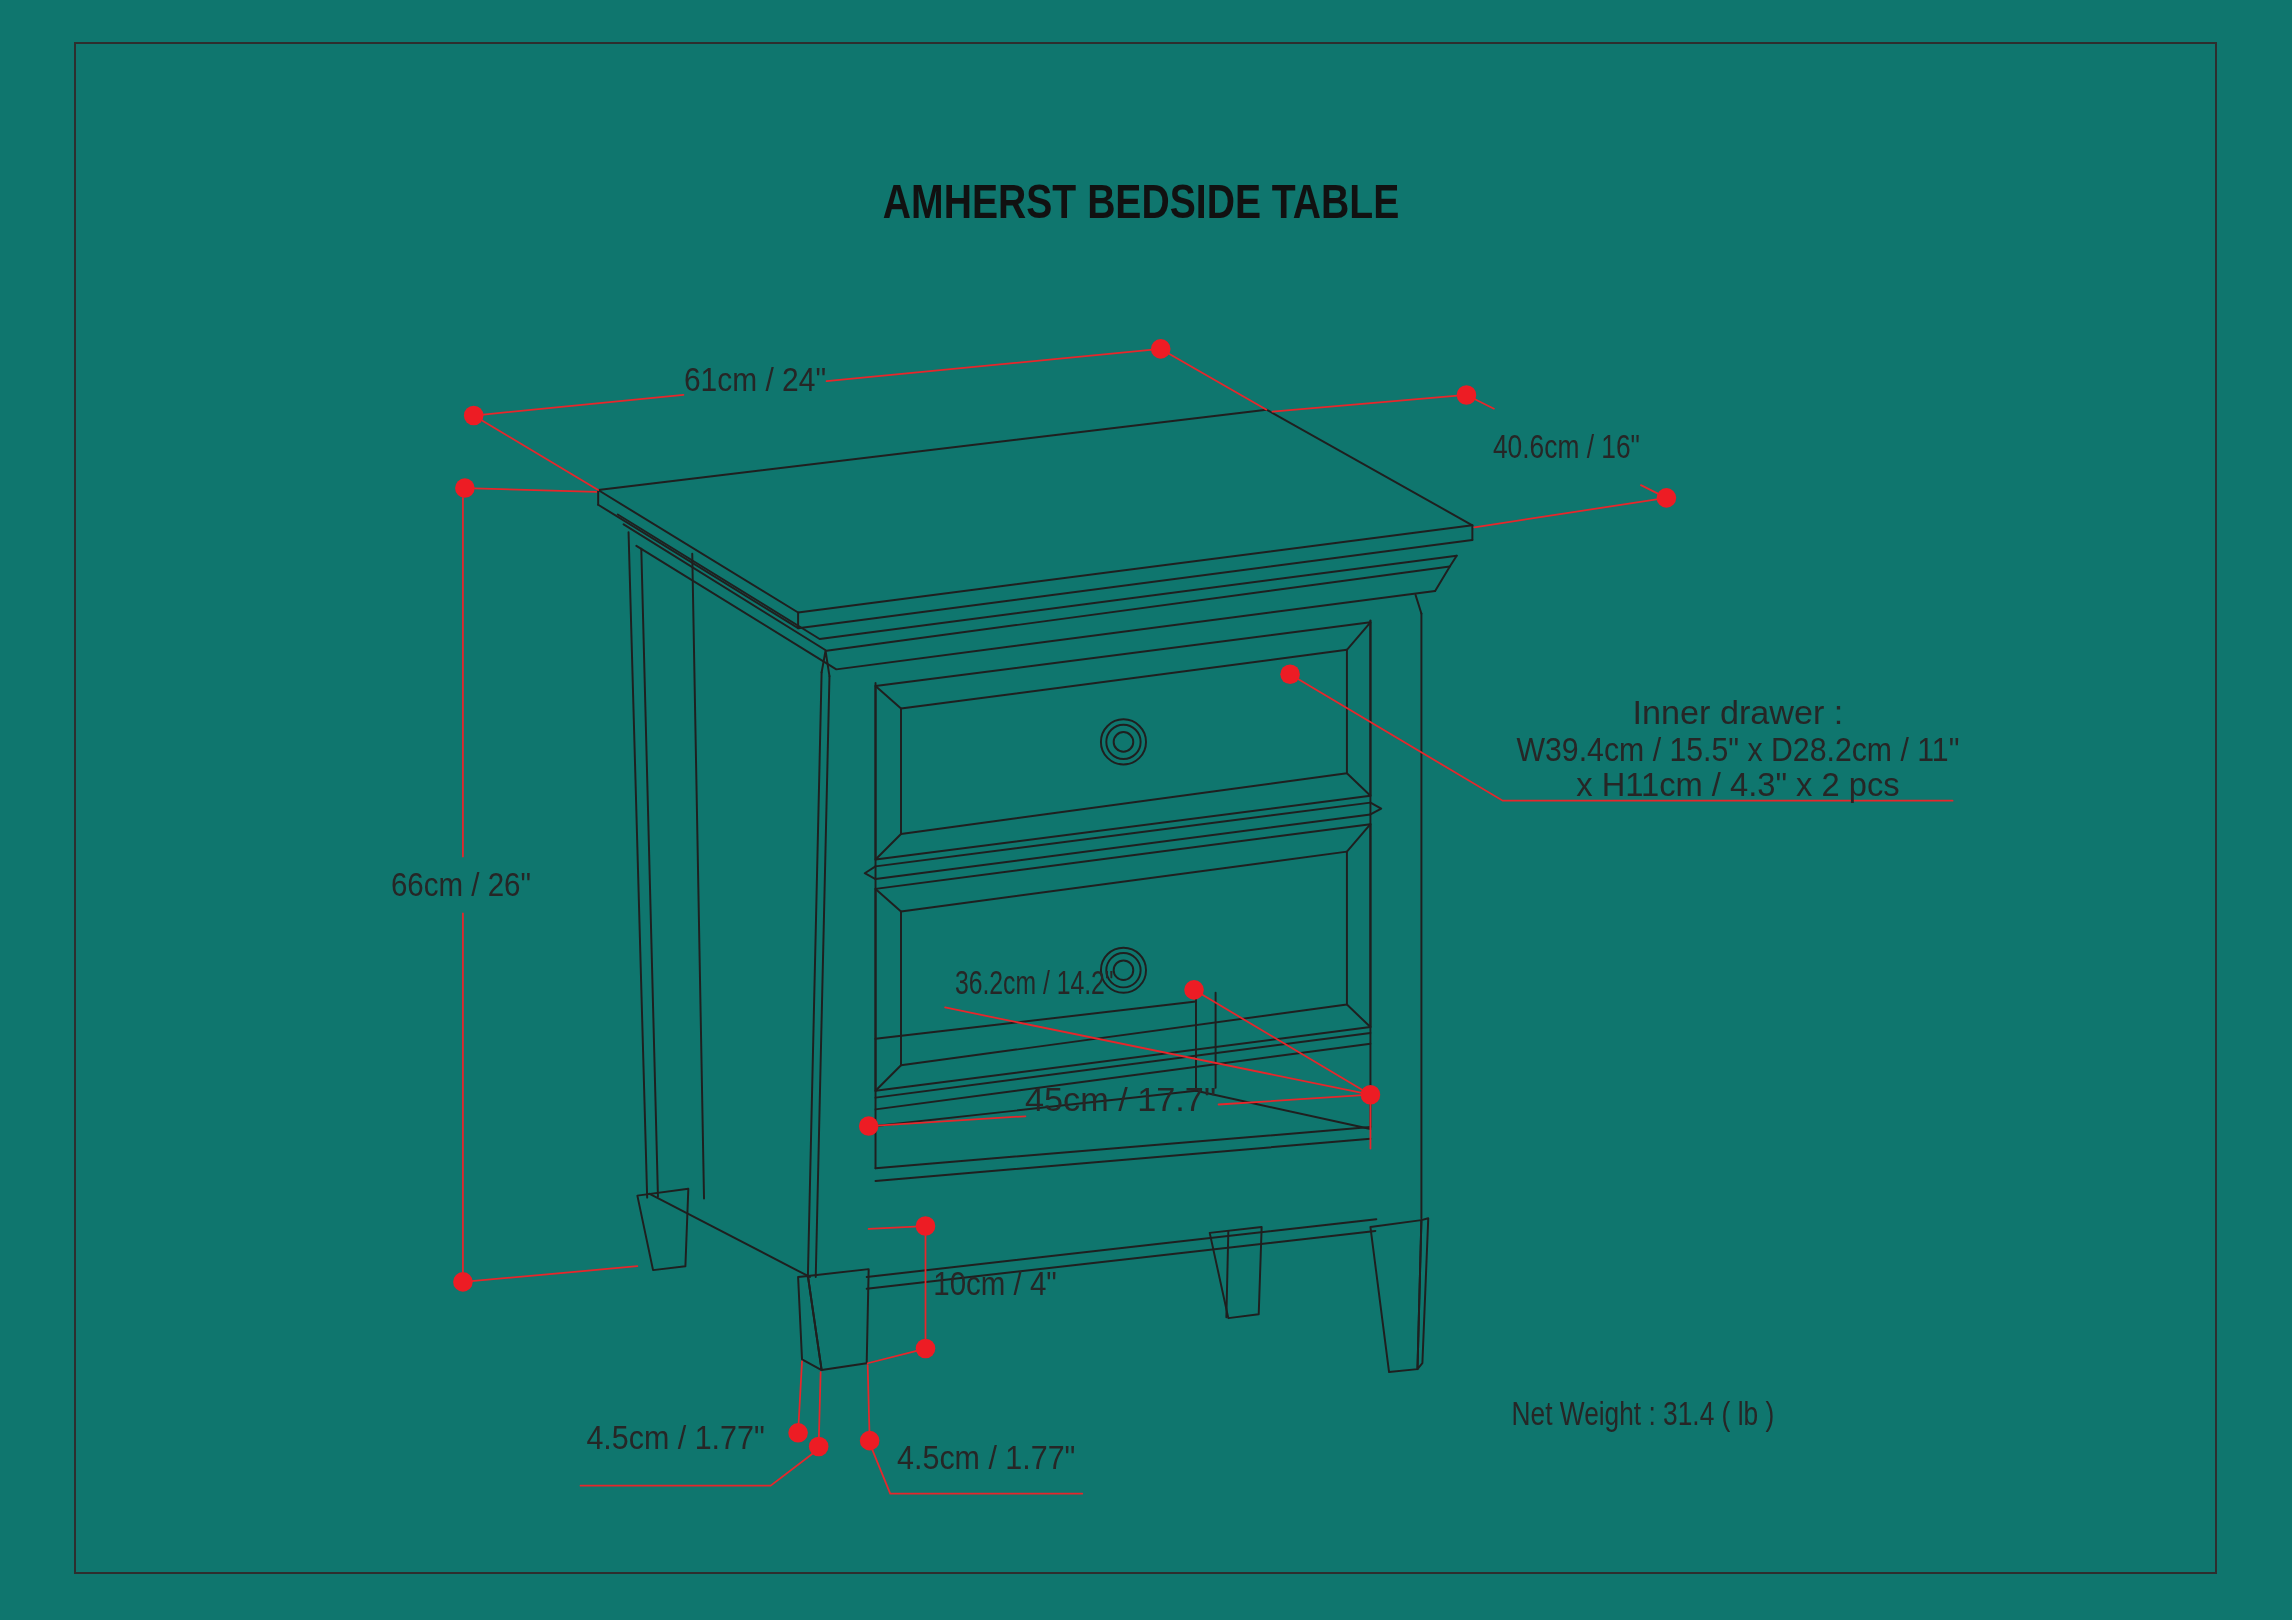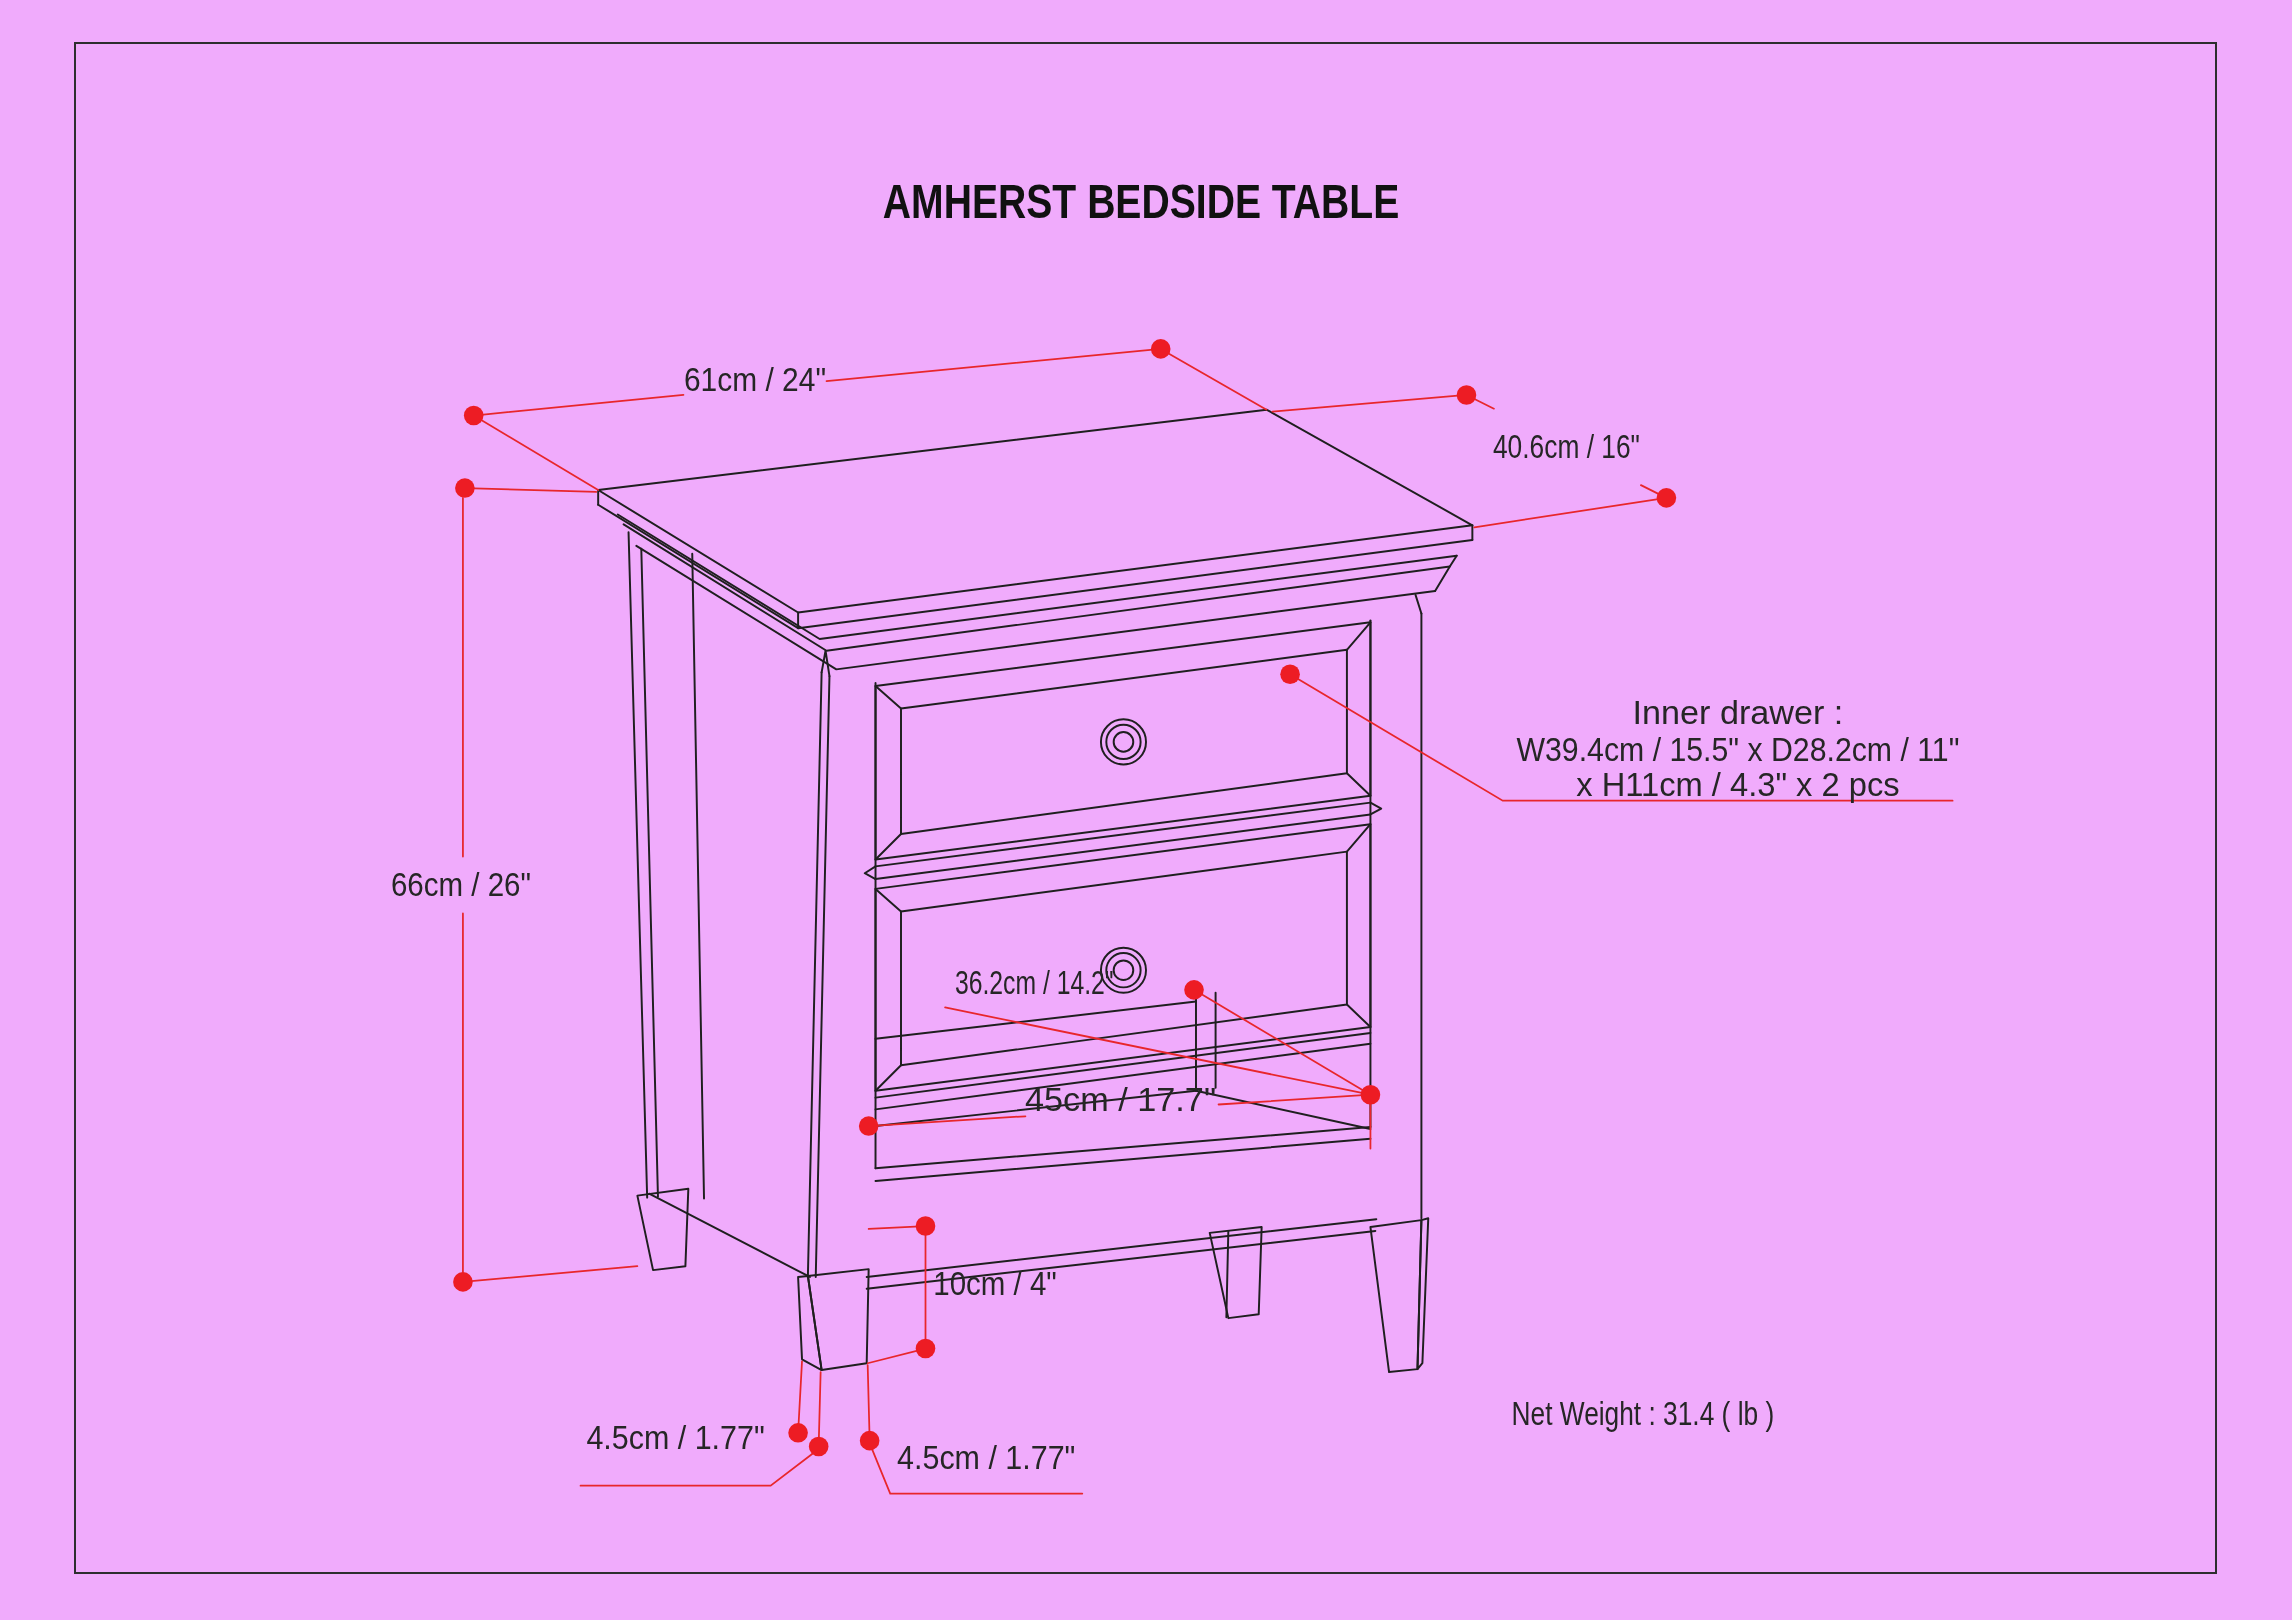--- a/index.html
+++ b/index.html
@@ -1,16 +1,16 @@
 <!DOCTYPE html>
 <html><head>
 <meta charset="utf-8">
 <style>
   html,body{margin:0;padding:0;background:#ffffff;}
-  #stage{position:relative;width:2293px;height:1620px;background:#f0abfc;overflow:hidden;
+  #stage{position:relative;width:2293px;height:1620px;background:#0f766e;overflow:hidden;
          font-family:"Liberation Sans","DejaVu Sans",sans-serif;}
   #frame{position:absolute;left:74px;top:42px;width:2143px;height:1532px;
          border:2px solid #2e2e2e;box-sizing:border-box;}
   svg{position:absolute;left:0;top:0;}
   .blk{stroke:#1f1f1f;stroke-width:2;fill:none;stroke-linecap:round;stroke-linejoin:round;}
   .red{stroke:#e8262b;stroke-width:1.8;fill:none;stroke-linecap:round;}
   .dot{fill:#ed1c24;stroke:none;}
   .lbl{fill:#262626;font-size:33px;}
   .ttl{fill:#111111;font-size:50px;font-weight:bold;letter-spacing:0px;}
   text{font-family:"Liberation Sans","DejaVu Sans",sans-serif;}

